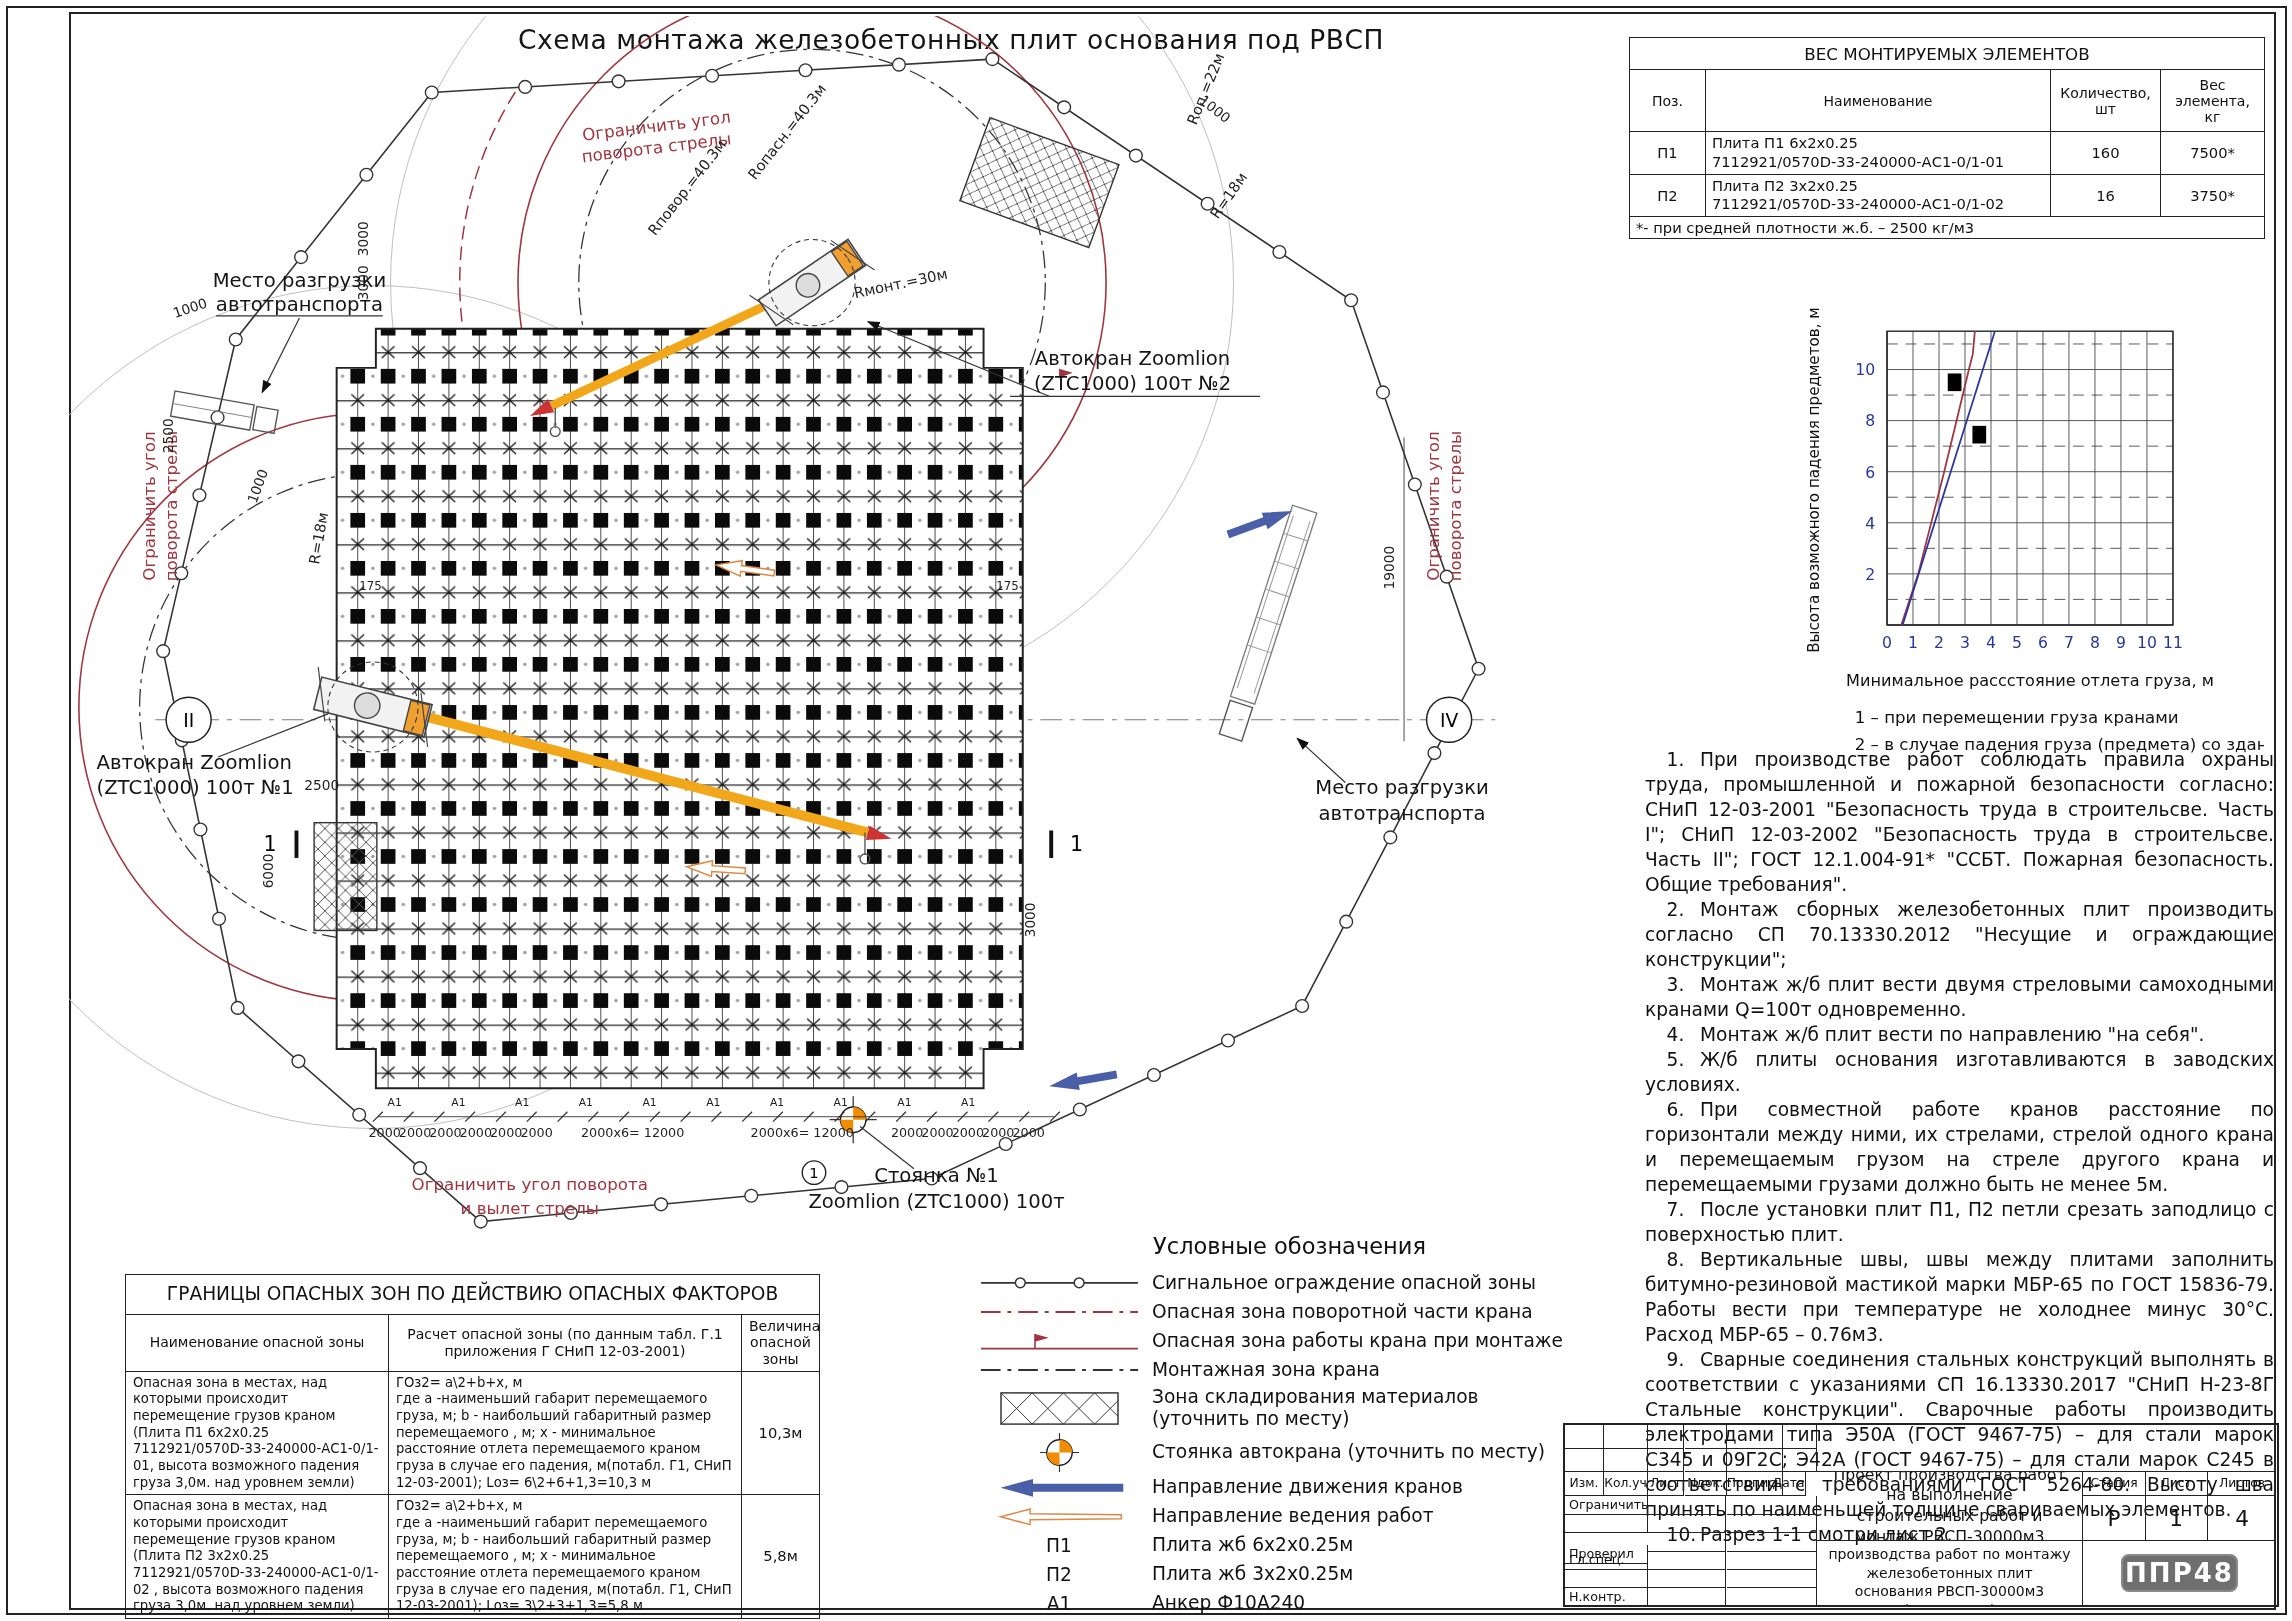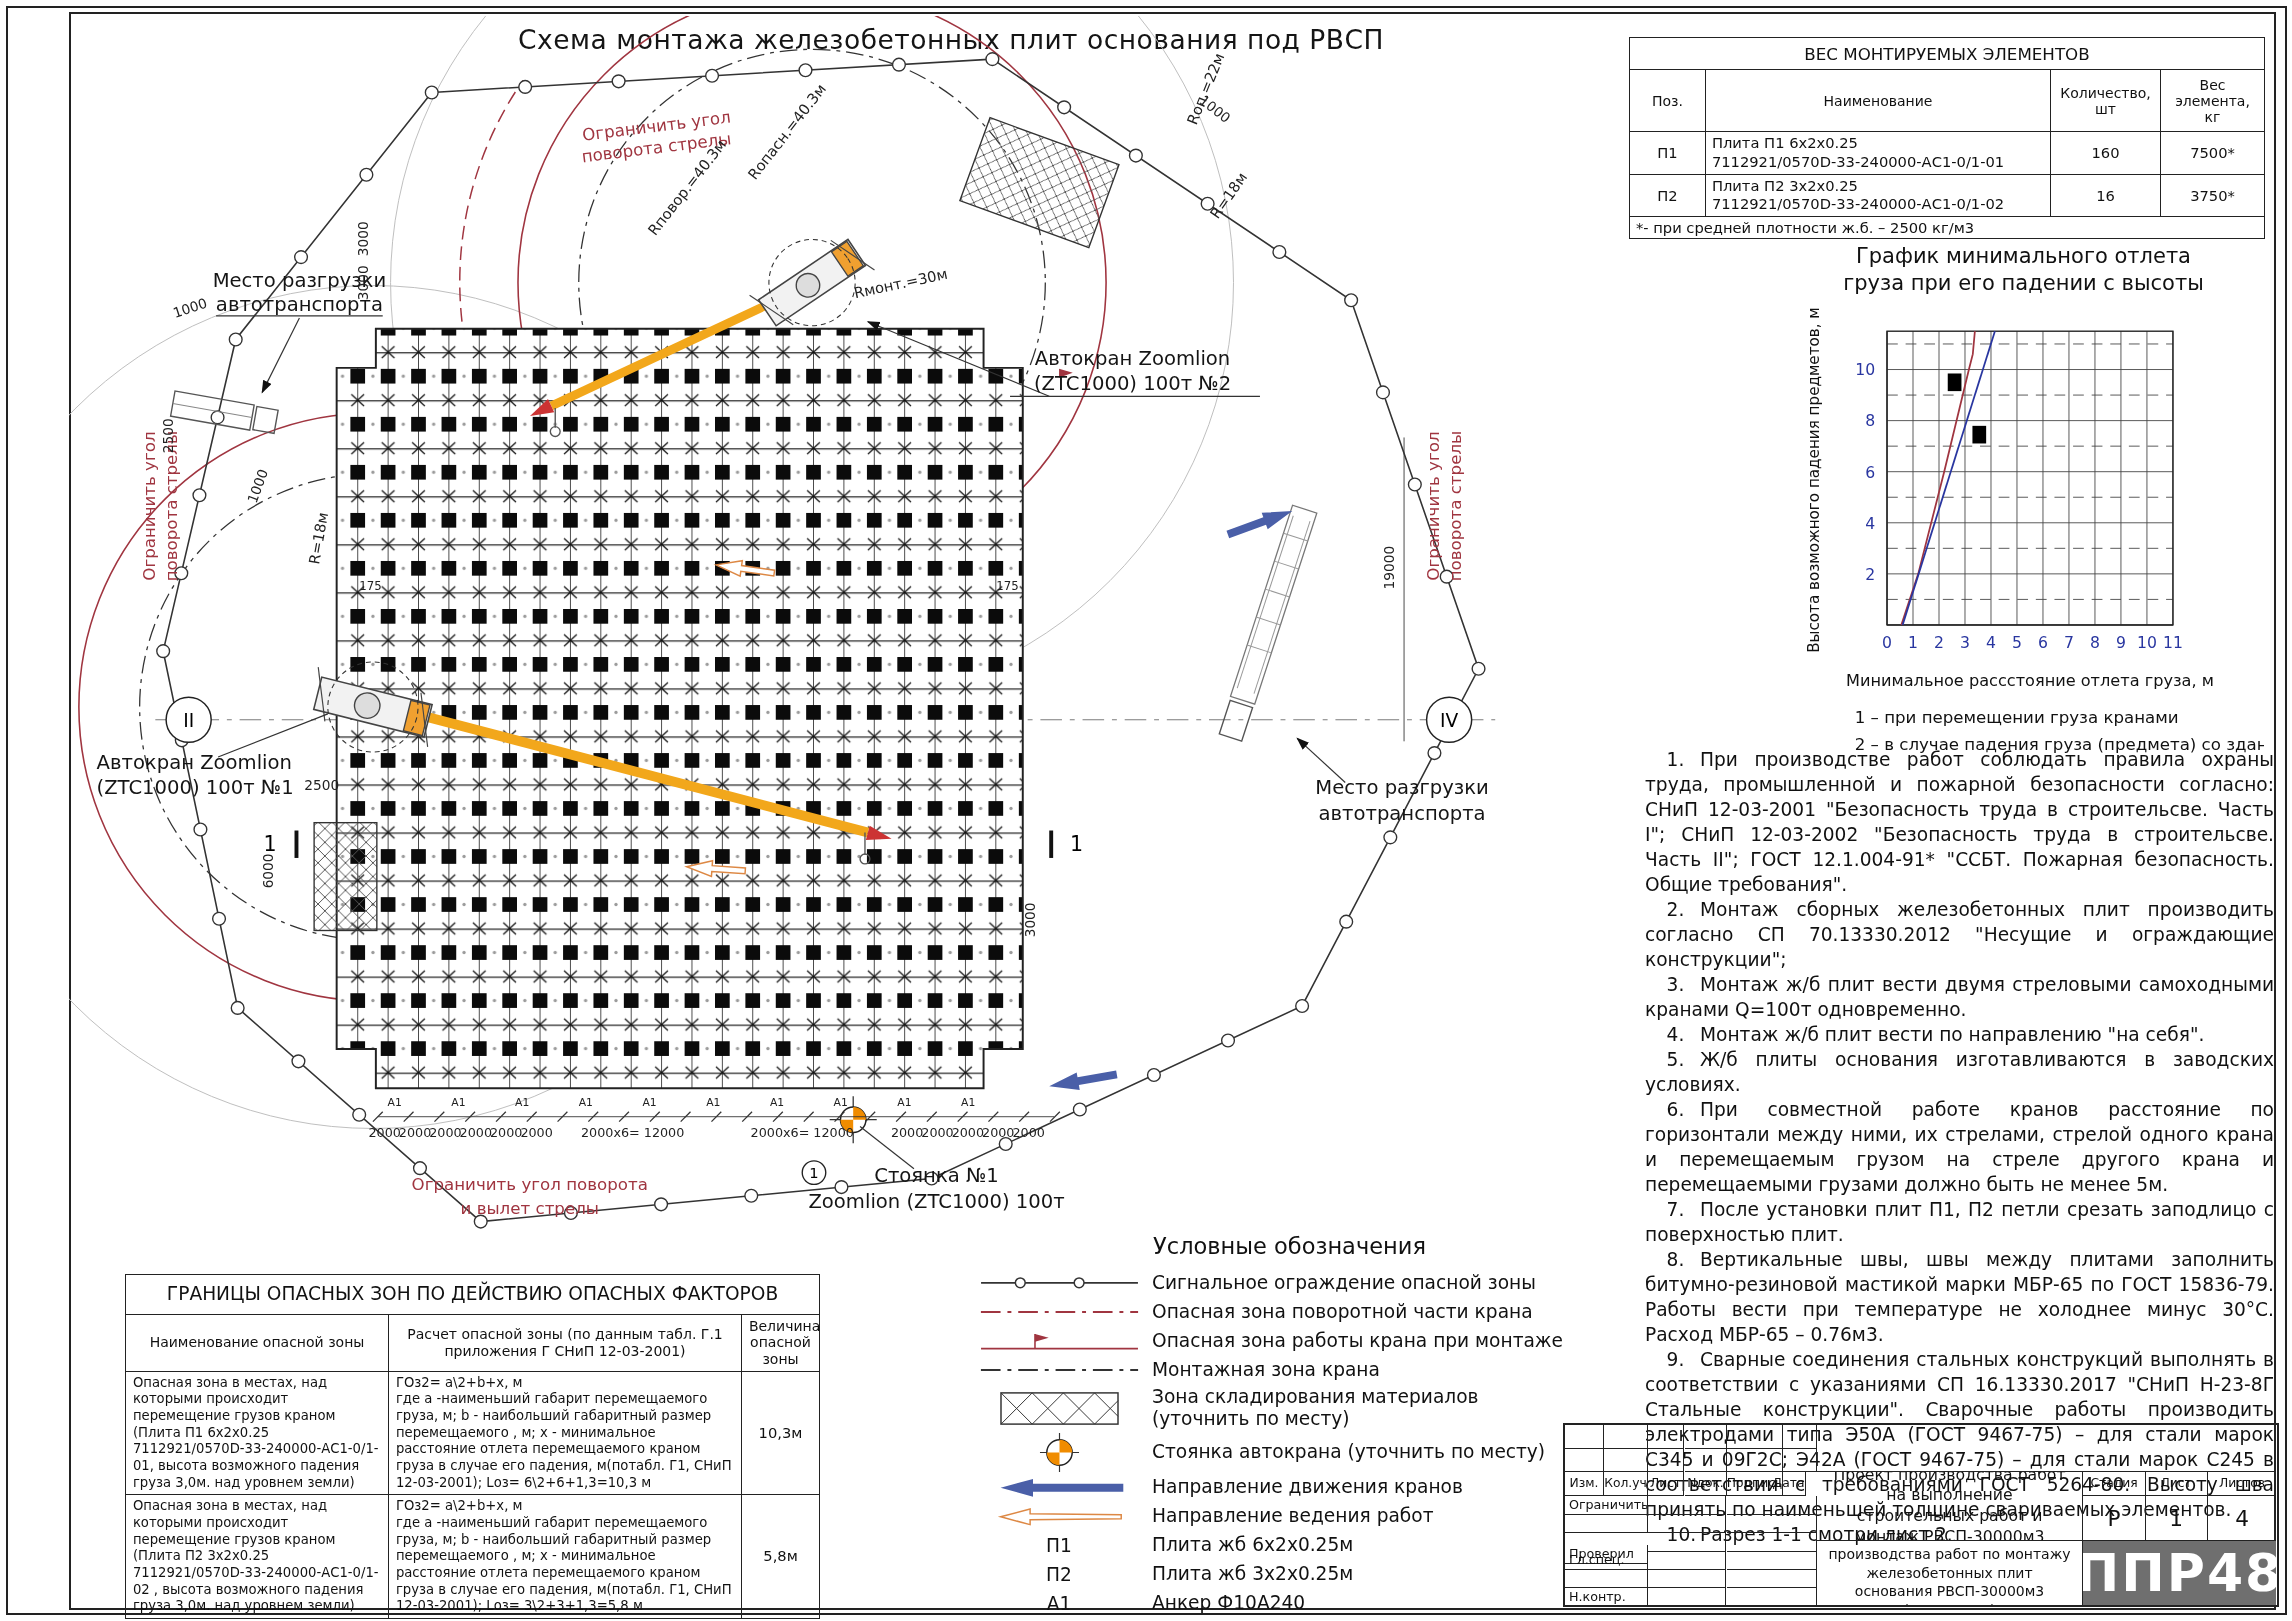--- a/index.html
+++ b/index.html
@@ -34,21 +34,21 @@
   .dz td{border:1.5px solid #222;padding:2.9px 6.9px;vertical-align:middle;font-size:13.2px;line-height:16.7px;}
   .dz .ttl{text-align:center;font-size:18.6px;height:33px;}
   .dz .hd{text-align:center;font-size:14px;}
   .dz .val{text-align:center;font-size:14.7px;}
   
   .tb{left:1563px;top:1423px;width:716px;height:184px;border:2.5px solid #222;box-sizing:border-box;}
   .tb .cell{position:absolute;box-sizing:border-box;border-right:1.5px solid #222;border-bottom:1.5px solid #222;overflow:hidden;}
   .tb .lab{font-size:12.3px;display:flex;align-items:center;justify-content:center;text-align:center;}
   .tb .sig{font-size:12.7px;display:flex;align-items:center;padding-left:3.9px;}
   .tb .doc{display:flex;align-items:center;justify-content:center;text-align:center;padding:3.9px 9.8px;}
-  .logo-badge{background:#6f6f6f;color:#fff;font-weight:bold;font-size:52px;letter-spacing:2px;padding:2px 2px;border-radius:7.8px;border:2.9px solid #8a8a8a;}
+  .logo-badge{background:#6f6f6f;color:#fff;font-weight:bold;font-size:26px;letter-spacing:2px;padding:2px 2px;border-radius:7.8px;border:2.9px solid #8a8a8a;}
   svg text{font-family:"DejaVu Sans",sans-serif;}
 </style>
 </head>
 <body>
 
 <div class="sheet">
   <div class="abs frame-outer"></div>
   <div class="abs frame-inner"></div>
 
   <div class="abs main-title">Схема монтажа железобетонных плит основания под РВСП</div>
@@ -378,24 +378,20 @@
           </td>
       <td class="ctr">16</td>
       <td class="ctr">3750*</td>
     </tr>
     <tr>
           <td colspan="4">*- при средней плотности ж.б. – 2500 кг/м3</td>
         </tr>
   </tbody>
     </table>
 
-  <div class="abs chart-title">
-    <div>График минимального отлета</div>
-    <div>груза при его падении с высоты</div>
-  </div>
   <svg id="chart-svg" class="abs" style="left:1794px;top:294px;" width="470" height="470" viewBox="0 0 480 480">
     <text transform="rotate(-90 26 190)" x="26" y="190" text-anchor="middle" font-size="15.5" fill="#111">Высота возможного падения предметов, м</text>
     <text x="241" y="400" text-anchor="middle" font-size="16.5" fill="#111">Минимальное рассстояние отлета груза, м</text>
     <text x="62" y="438" font-size="17" fill="#111">1 – при перемещении груза кранами</text>
     <text x="62" y="466" font-size="17" fill="#111">2 – в случае падения груза (предмета) со здания</text>
   <line x1="95" y1="38" x2="95" y2="338" stroke="#444" stroke-width="1.4"></line>
       <line x1="121.54545454545455" y1="38" x2="121.54545454545455" y2="338" stroke="#444" stroke-width="0.9"></line>
       <line x1="148.0909090909091" y1="38" x2="148.0909090909091" y2="338" stroke="#444" stroke-width="0.9"></line>
       <line x1="174.63636363636363" y1="38" x2="174.63636363636363" y2="338" stroke="#444" stroke-width="0.9"></line>
       <line x1="201.1818181818182" y1="38" x2="201.1818181818182" y2="338" stroke="#444" stroke-width="0.9"></line>

